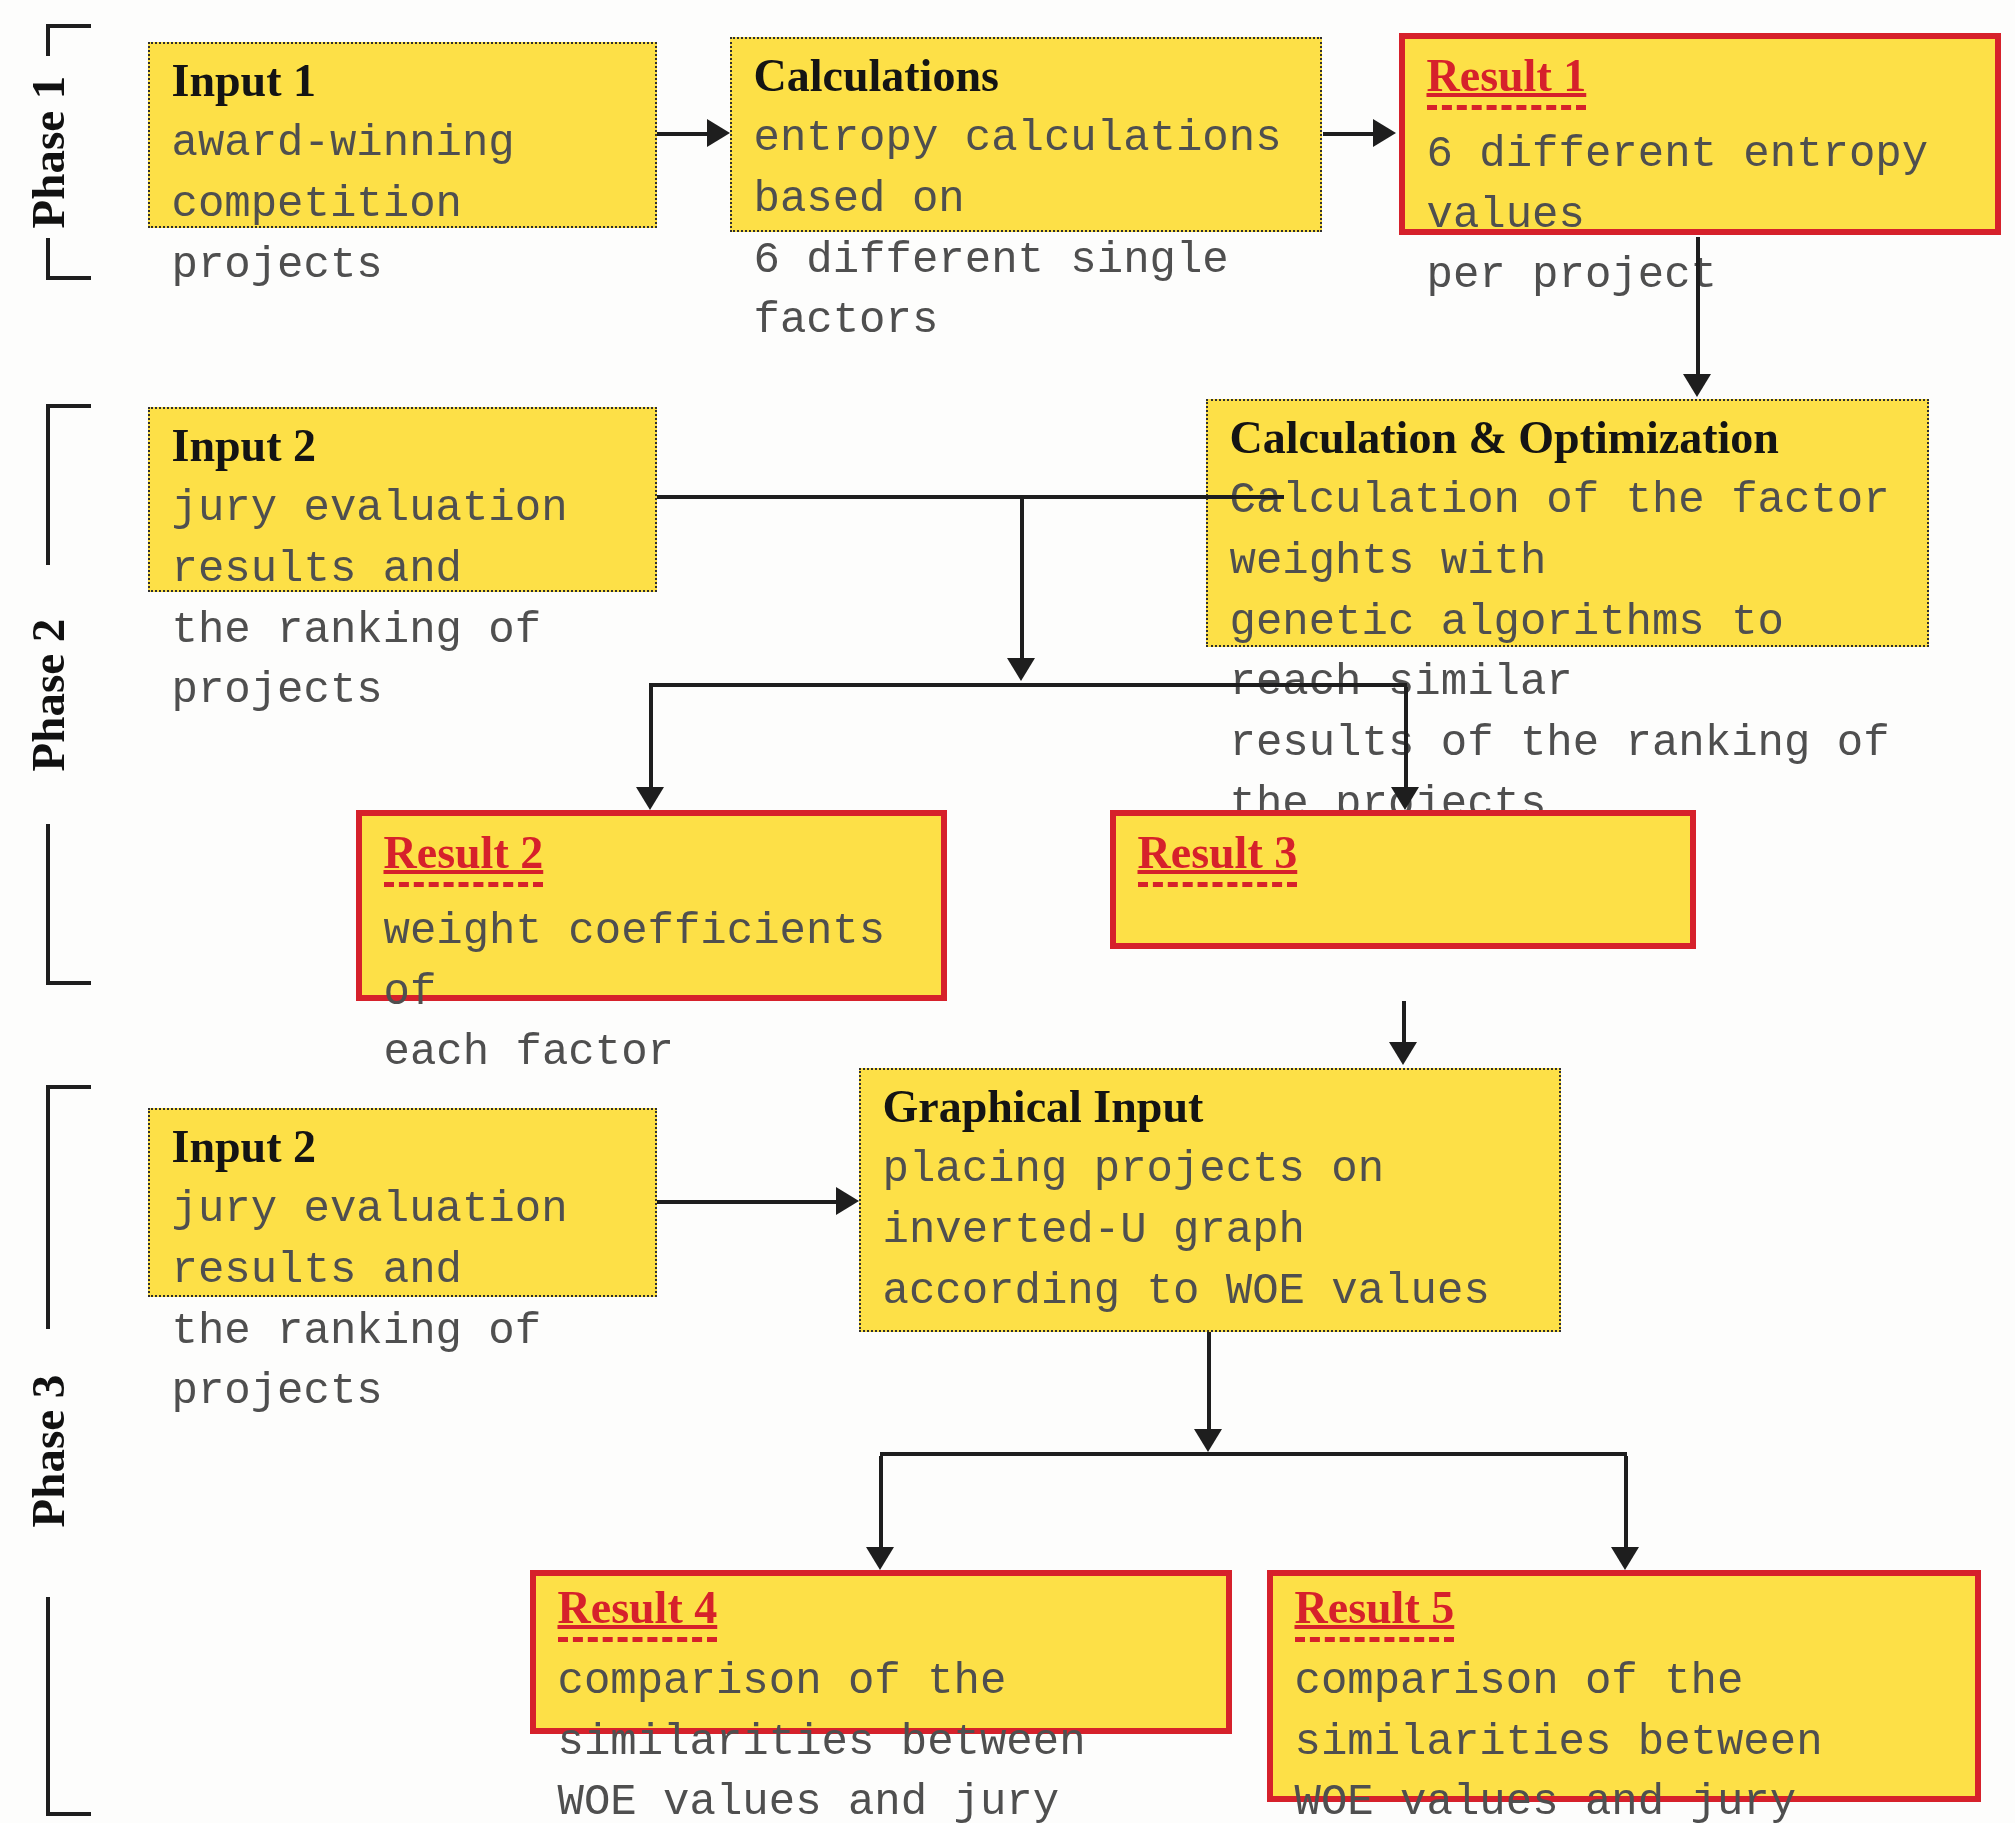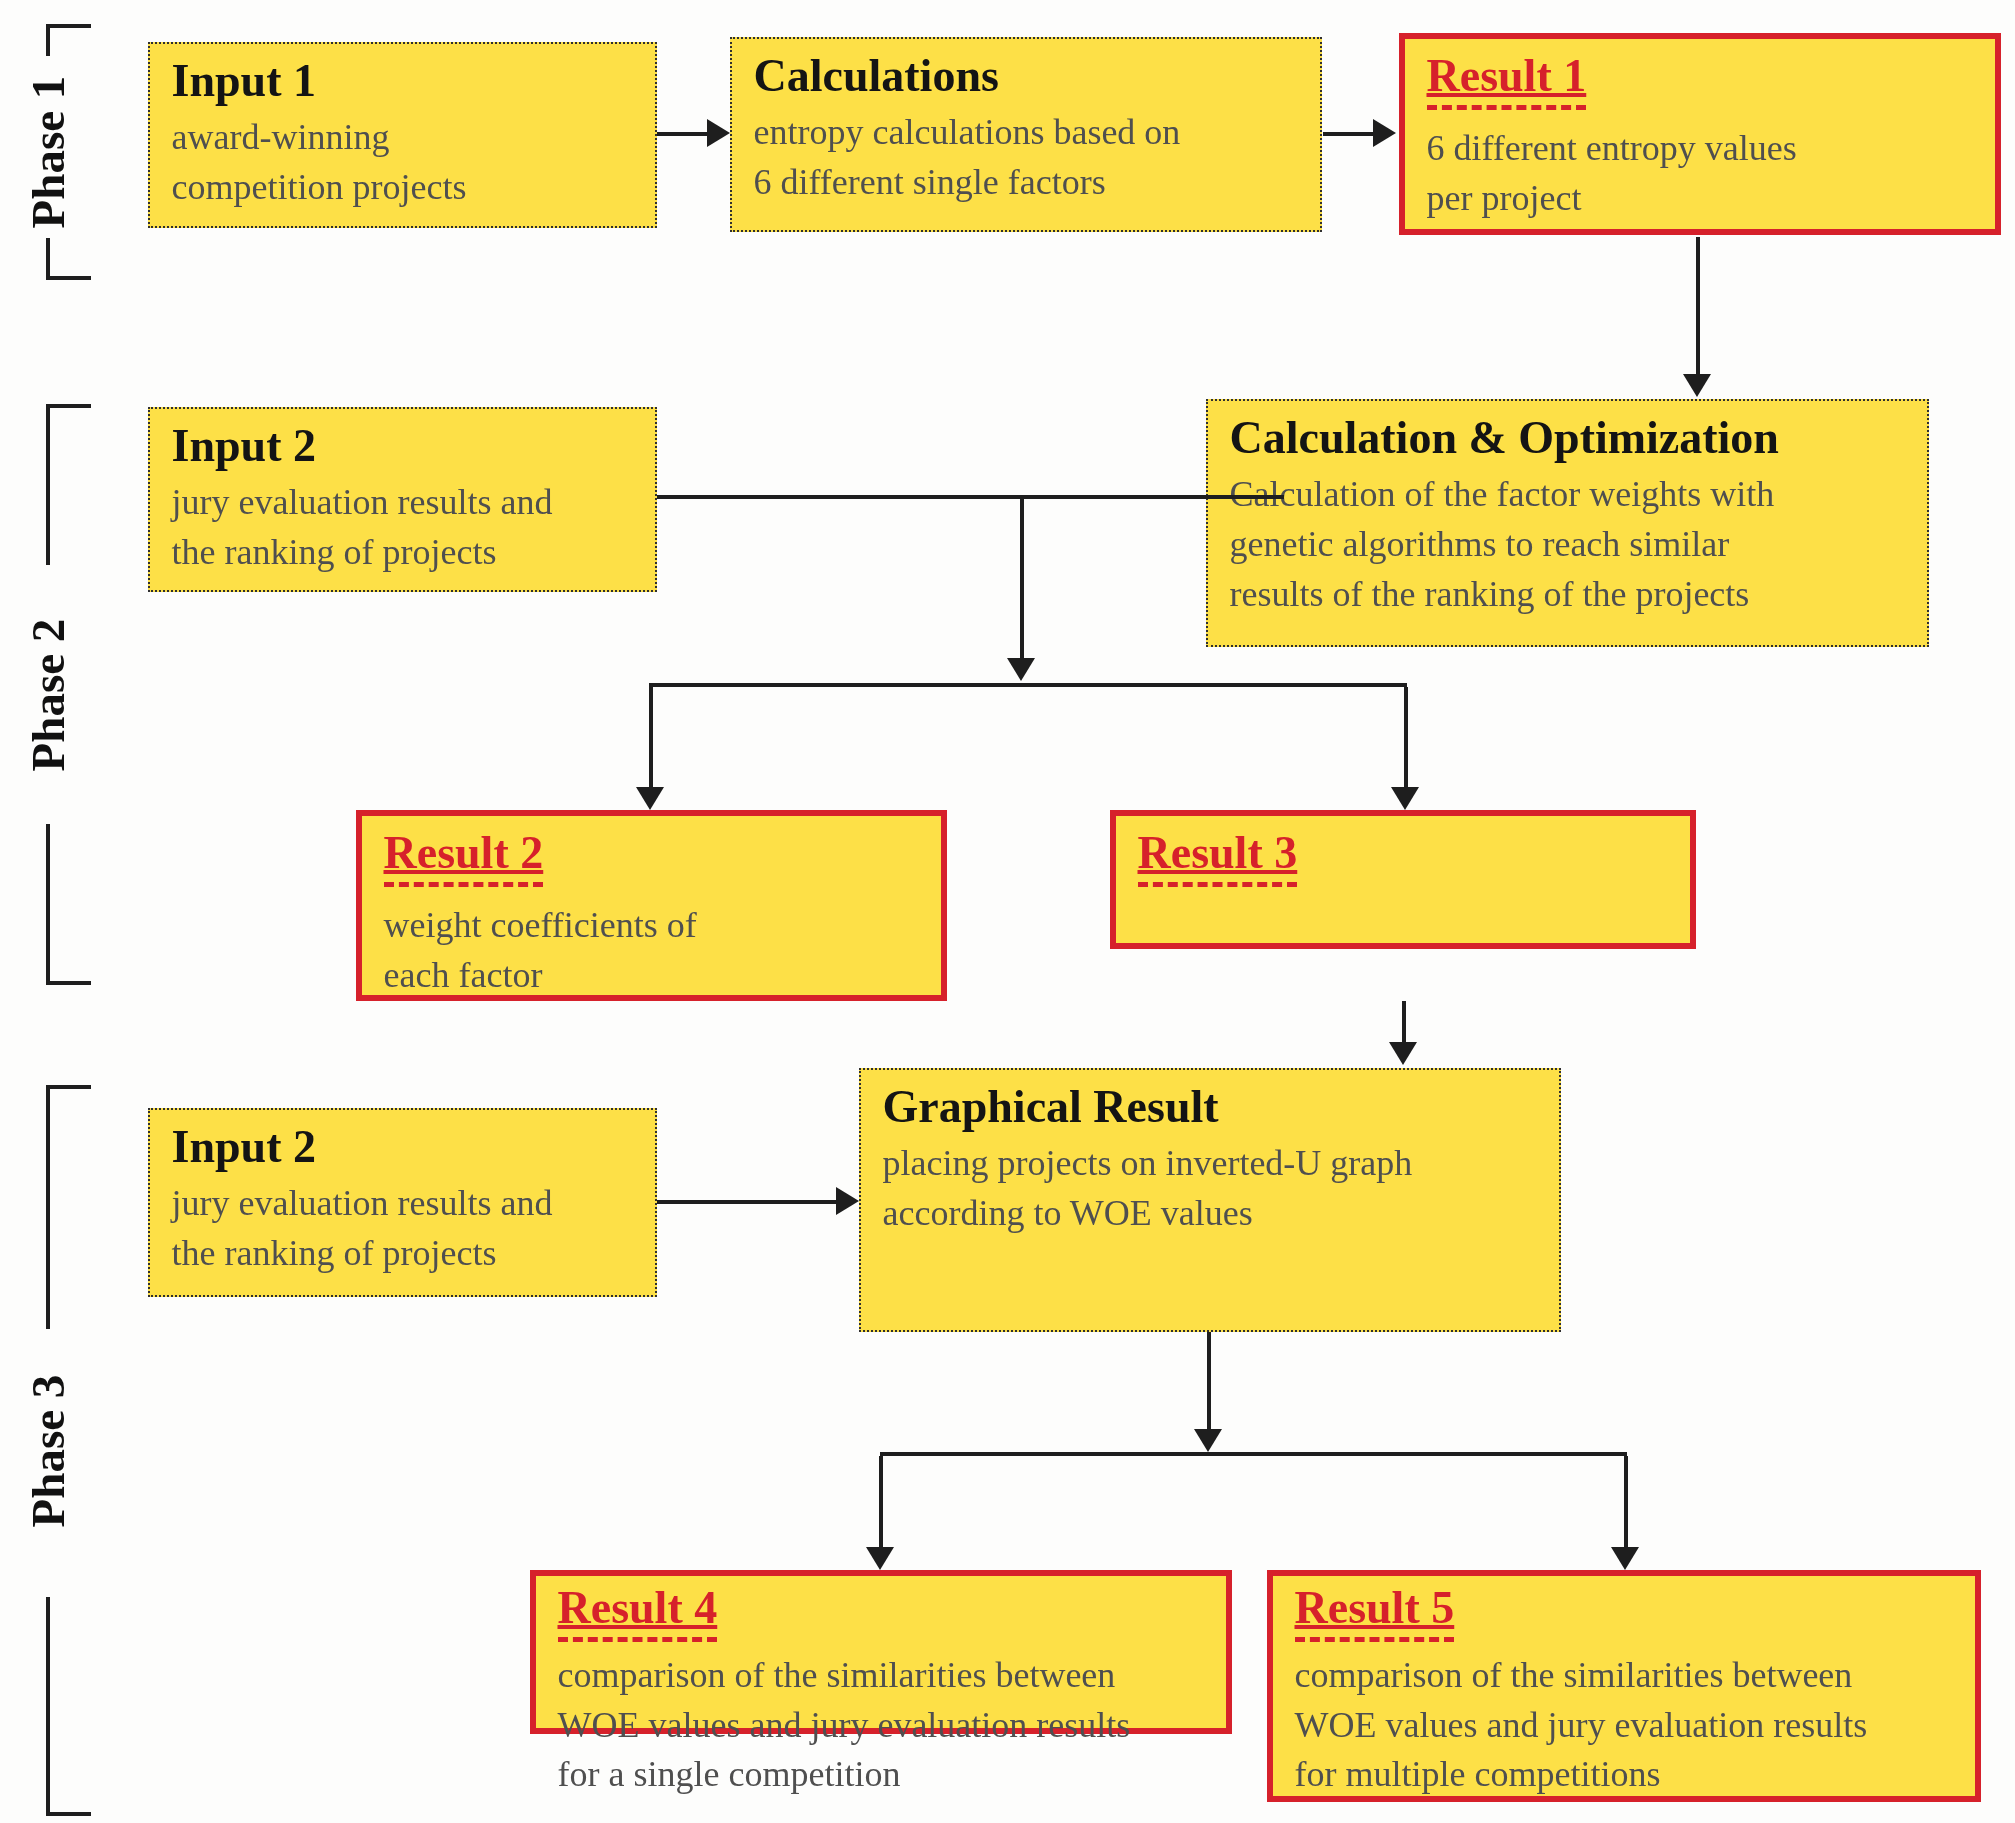--- a/index.html
+++ b/index.html
@@ -17,22 +17,22 @@
     font-weight:bold; font-size:46px; color:#141414;
     margin:11.5px 18.6px 7.2px 21.5px; line-height:1.1; white-space:nowrap;
   }
   .red-title { color:var(--red); margin-bottom:14.3px; }
   .red-title .ul {
     display:inline-block;
     text-decoration:underline; text-decoration-thickness:3.6px;
     border-bottom:5px dashed var(--red); padding-bottom:3.6px;
   }
   .box-body {
-    font-size:36px; color:var(--body); line-height:1.38;
-    margin:0 17px 0 21.5px; white-space:pre-line;
+    font-size:44px; color:var(--body); line-height:1.38;
+    margin:0 17px 0 21.5px; white-space:pre-line;font-family:Liberation Mono, monospace;
   }
   
   .hl,.vl { position:absolute; background:var(--ink); }
   .hl { height:3.6px; } .vl { width:3.6px; }
   .ahd { position:absolute; width:0; height:0;
     border-left:14.3px solid transparent; border-right:14.3px solid transparent;
     border-top:23px solid var(--ink); }
   .ahr { position:absolute; width:0; height:0;
     border-top:14.3px solid transparent; border-bottom:14.3px solid transparent;
     border-left:23px solid var(--ink); }
@@ -127,21 +127,21 @@
   <div class="vl" style="left:1402px; top:1001px; height:42px;"></div>
   <div class="ahd" style="left:1389px; top:1042px;"></div>
 
   <div class="box dotted" style="left:148px; top:1108px; width:509px; height:189px;">
     <div class="box-title">Input 2</div>
     <div class="box-body">jury evaluation results and
 the ranking of projects</div>
   </div>
 
   <div class="box dotted" style="left:859px; top:1068px; width:702px; height:264px;">
-    <div class="box-title">Graphical Result</div>
+    <div class="box-title">Graphical Input</div>
     <div class="box-body">placing projects on inverted-U graph
 according to WOE values</div>
   </div>
 
   <div class="hl" style="left:657px; top:1200px; width:179px;"></div>
   <div class="ahr" style="left:836px; top:1187px;"></div>
 
   <div class="vl" style="left:1207px; top:1332px; height:97px;"></div>
   <div class="ahd" style="left:1194px; top:1429px;"></div>
   <div class="hl" style="left:880px; top:1452px; width:747px;"></div>

